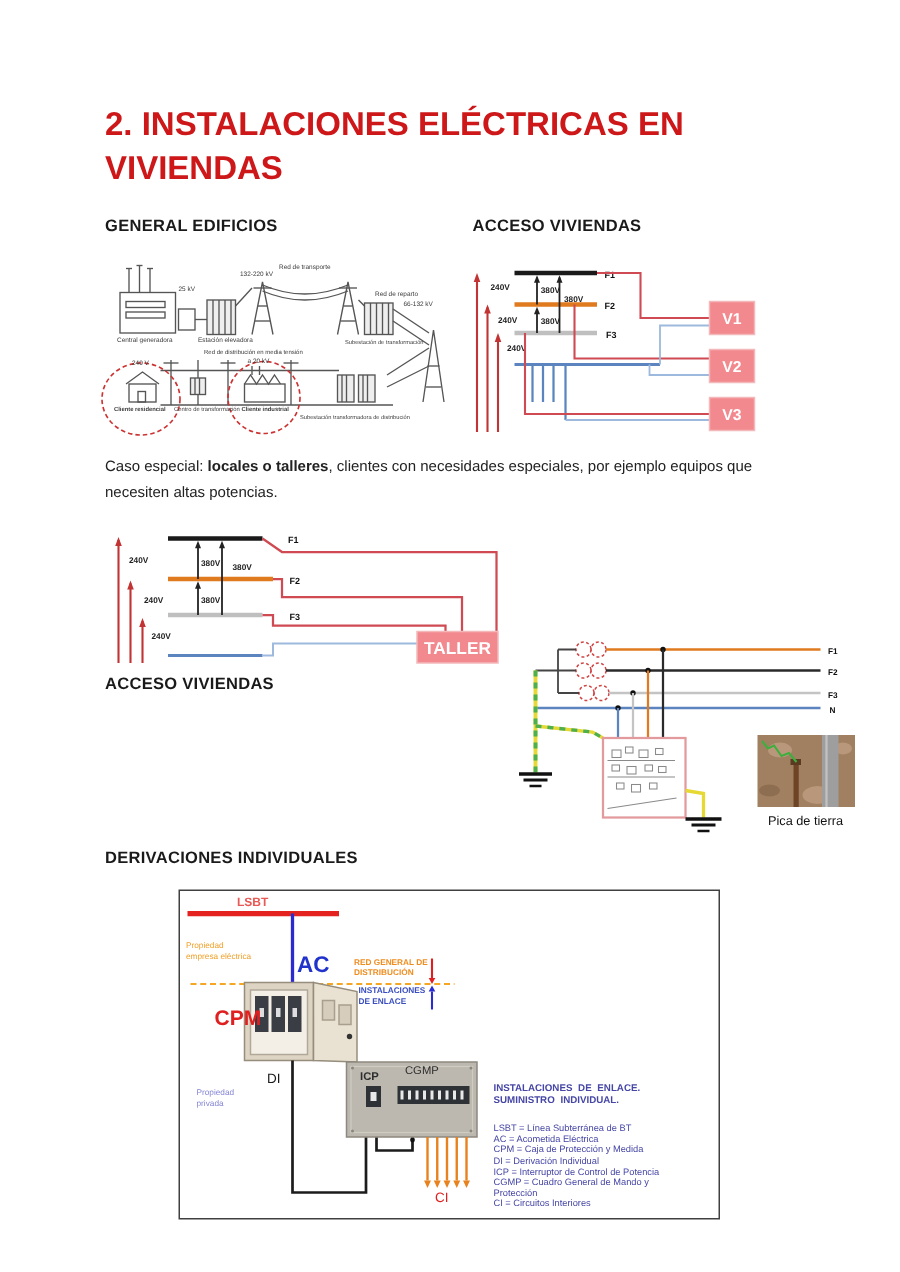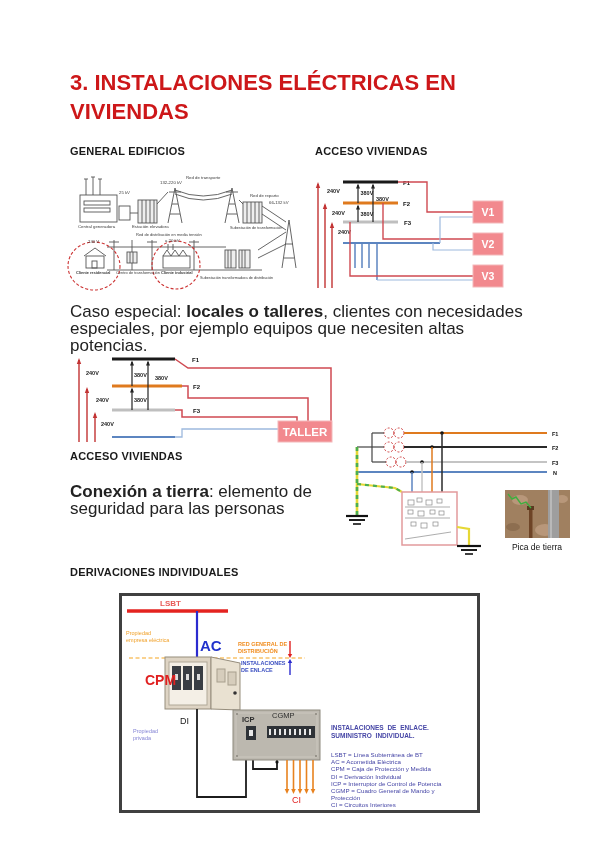--- a/index.html
+++ b/index.html
@@ -1,40 +1,40 @@
 <!DOCTYPE html>
 <html><head>
 <meta charset="utf-8">
 <style>
   html,body{margin:0;padding:0;background:#fff}
   .page{position:relative;width:600px;height:848px;background:#ffffff;
         font-family:"Liberation Sans",sans-serif;overflow:hidden;color:#222}
   .abs{position:absolute}
   .title{width:480px;font-size:22px;line-height:29px;font-weight:bold;color:#cd1719}
   .hdr{font-size:11px;font-weight:bold;color:#1a1a1a;letter-spacing:0.2px}
-  .body-text{font-size:17px;line-height:17px;color:#222}
+  .body-text{font-size:10px;line-height:17px;color:#222}
   svg text{font-family:"Liberation Sans",sans-serif}
   .tiny{fill:#3a3a3a;font-size:4.3px}
   .buslbl{fill:#111;font-size:6px;font-weight:bold}
   .vlbl{fill:#222;font-size:5.5px;font-weight:bold}
   .dbox{position:absolute;left:119px;top:593px;width:361px;height:220px;
-        border:3px solid #404040;box-sizing:border-box;background:#fff}
+        border:1px solid #404040;box-sizing:border-box;background:#fff}
   .dbox .lab{position:absolute;white-space:nowrap}
   .o-sm{font-size:5.5px;color:#f0a028;line-height:6.5px;white-space:normal!important}
   .b-sm{font-size:5.5px;color:#8585d5;line-height:6.5px;white-space:normal!important}
   .legend{position:absolute;left:209px;top:128px;width:130px;color:#4646a6}
   .legend .t{font-size:6.5px;font-weight:bold;line-height:8px;word-spacing:2px}
   .legend .i{font-size:6.2px;line-height:7.2px}
 </style>
 </head>
 <body>
 
 <div class="page">
 
-  <div class="abs title" style="left:70px;top:68px">3. INSTALACIONES ELÉCTRICAS EN VIVIENDAS</div>
+  <div class="abs title" style="left:70px;top:68px">2. INSTALACIONES ELÉCTRICAS EN VIVIENDAS</div>
 
   <div class="abs hdr" style="left:70px;top:145px">GENERAL EDIFICIOS</div>
   <div class="abs hdr" style="left:315px;top:145px">ACCESO VIVIENDAS</div>
 
   <svg class="abs" style="left:62px;top:170px" width="248" height="128" viewBox="0 0 248 128">
     <g stroke="#555" stroke-width="0.9" fill="none">
       <rect x="18" y="25" width="37" height="27" fill="#fff"></rect>
       <rect x="22" y="31" width="26" height="4"></rect>
         <rect x="22" y="38" width="26" height="4"></rect>
       <line x1="24" y1="25" x2="24" y2="9"></line>
@@ -302,23 +302,20 @@
       <rect x="203" y="75" width="11" height="48" fill="#9e9e9e"></rect>
       <line x1="206" y1="75" x2="206" y2="123" stroke="#c2c2c2" stroke-width="1.5"></line>
       <rect x="184" y="93" width="3.5" height="30" fill="#6e4426"></rect>
       <rect x="182" y="91" width="7" height="4" fill="#5a3a20"></rect>
       <polyline points="186,93 181,87 176,89 171,82 167,84 163,79" fill="none" stroke="#3fae3f" stroke-width="1.4"></polyline>
     </g>
     <text x="192" y="135" text-anchor="middle" font-size="8.5" fill="#111">Pica de tierra</text>
   </svg>
 
   <div class="abs hdr" style="left:70px;top:450px">ACCESO VIVIENDAS</div>
-  <div class="abs body-text" style="left:70px;top:483px;width:262px">
-    <b>Conexión a tierra</b><span>: elemento de seguridad para las personas</span>
-  </div>
   <div class="abs hdr" style="left:70px;top:566px">DERIVACIONES INDIVIDUALES</div>
 
   <div class="dbox">
     <svg class="abs" style="left:0;top:0" width="355" height="214" viewBox="0 0 355 214">
       <line x1="5" y1="15" x2="106" y2="15" stroke="#e42320" stroke-width="3.5"></line>
       <line x1="75" y1="15" x2="75" y2="61" stroke="#2b2bcf" stroke-width="2.2"></line>
       <line x1="7" y1="62" x2="183" y2="62" stroke="#f5a623" stroke-width="1.2" stroke-dasharray="4,2.5"></line>
       <g>
         <line x1="168" y1="45" x2="168" y2="58" stroke="#e02020" stroke-width="1.4"></line>
         <polygon points="165.8,58 170.2,58 168,62" fill="#e02020"></polygon>

